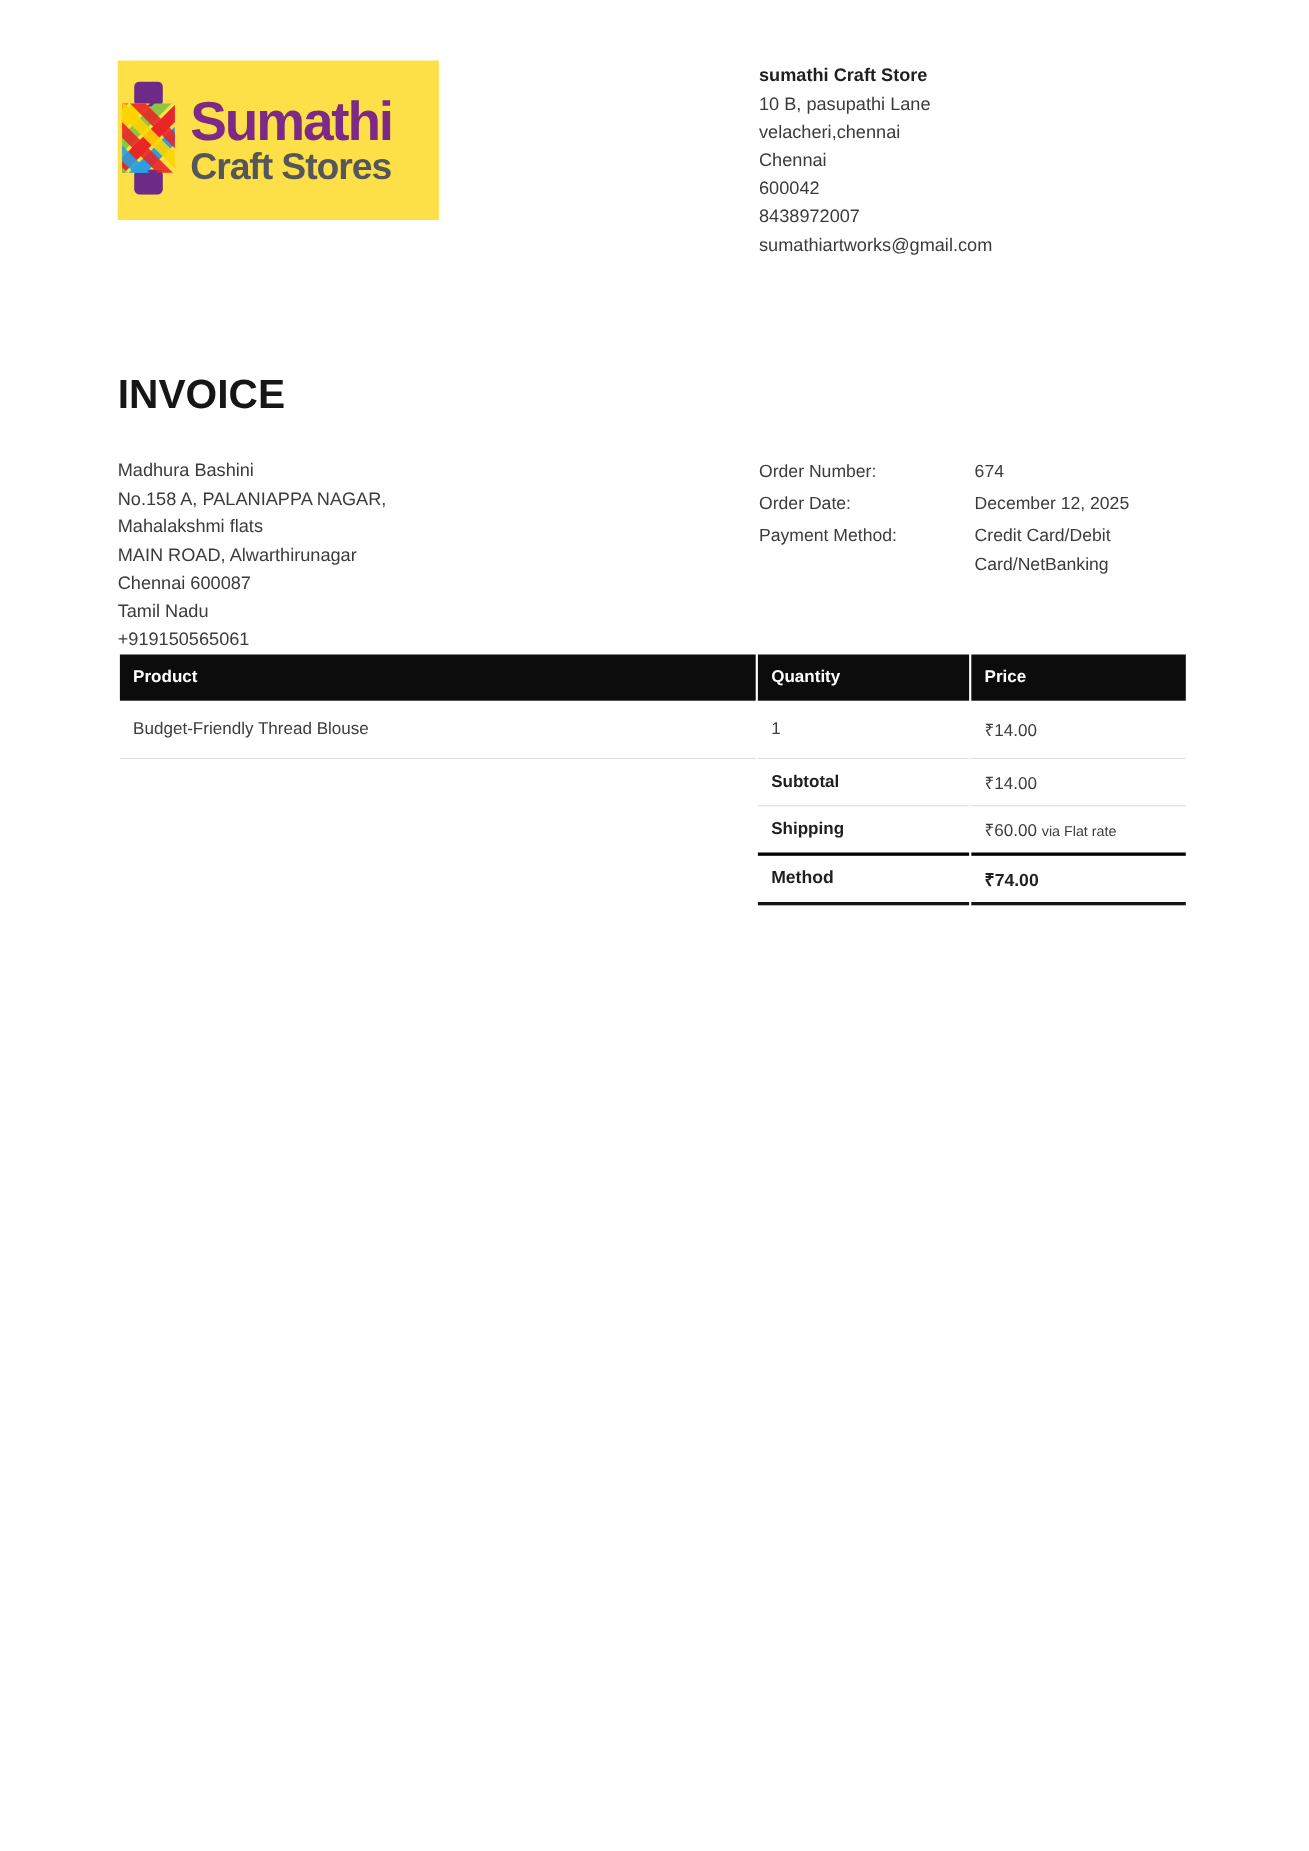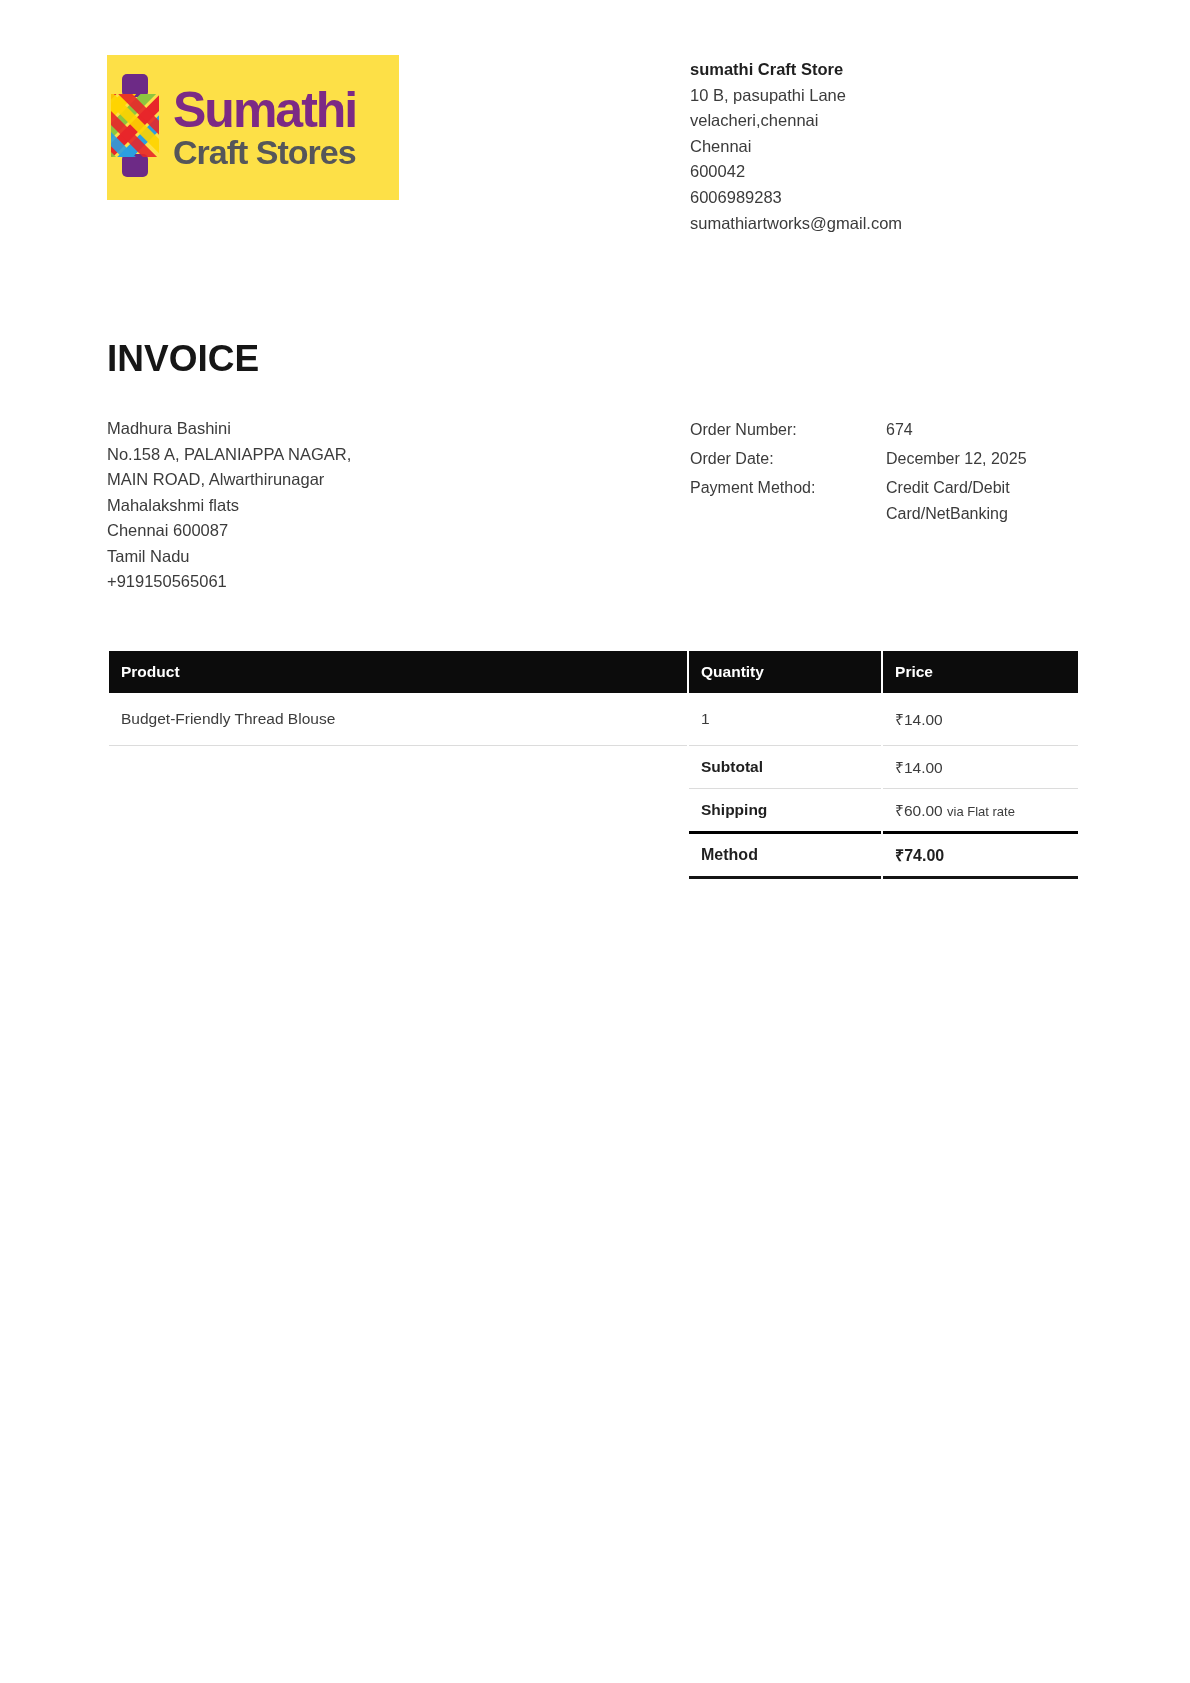--- a/index.html
+++ b/index.html
@@ -39,21 +39,21 @@
 
   
   .info { display:flex; margin-top:36px; }
   .customer { width:583px; font-size:16.5px; line-height:25.5px; color:#3b3b3b; }
   .order-details { width:390px; padding-top:1px; }
   .order-row { display:flex; line-height:26px; margin-bottom:3px; }
   .order-label { width:196px; flex:none; }
   .order-value { flex:1; }
 
   
-  .items { margin-top:56px; }
+  .items { }
   table { width:100%; border-collapse:separate; border-spacing:2px 0; }
   col.c-product  { width:59.9%; }
   col.c-quantity { width:19.9%; }
   col.c-price    { width:20.2%; }
   thead th {
     background:#0c0c0c; color:#ffffff;
     font-size:15.5px; font-weight:700; text-align:left;
     padding:12px 12px;
   }
   td { font-size:15.5px; color:#3c3c3c; text-align:left; vertical-align:middle; }
@@ -107,33 +107,33 @@
           <span class="brand-sub">Craft Stores</span>
         </div>
       </div>
     </div>
     <div class="top-right">
       <div class="store-name">sumathi Craft Store</div>
       <div>10 B, pasupathi Lane</div>
       <div>velacheri,chennai</div>
       <div>Chennai</div>
       <div>600042</div>
-      <div>6006989283</div>
+      <div>8438972007</div>
       <div>sumathiartworks@gmail.com</div>
     </div>
   </div>
 
   <h1 class="invoice-title">INVOICE</h1>
 
   <div class="info">
     <div class="customer">
       <div>Madhura Bashini</div>
       <div>No.158 A, PALANIAPPA NAGAR,</div>
+      <div>Mahalakshmi flats</div>
       <div>MAIN ROAD, Alwarthirunagar</div>
-      <div>Mahalakshmi flats</div>
       <div>Chennai 600087</div>
       <div>Tamil Nadu</div>
       <div>+919150565061</div>
     </div>
     <div class="order-details">
       <div class="order-row">
         <div class="order-label">Order Number:</div>
         <div class="order-value">674</div>
       </div>
       <div class="order-row">

